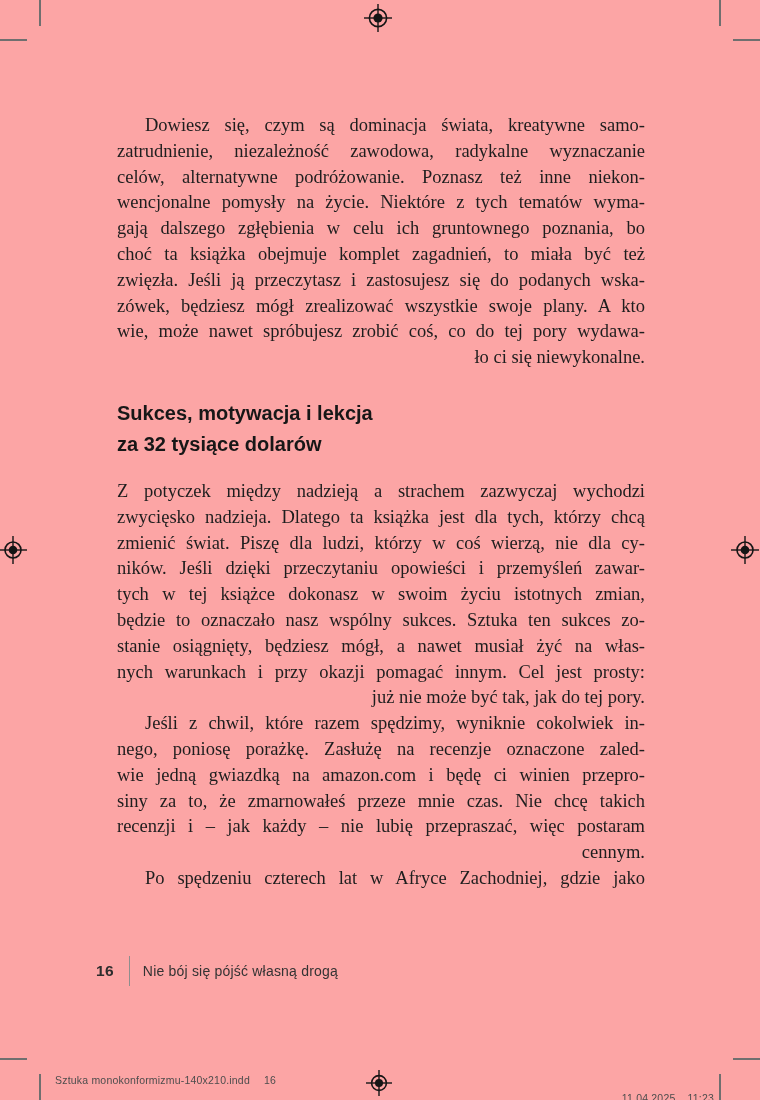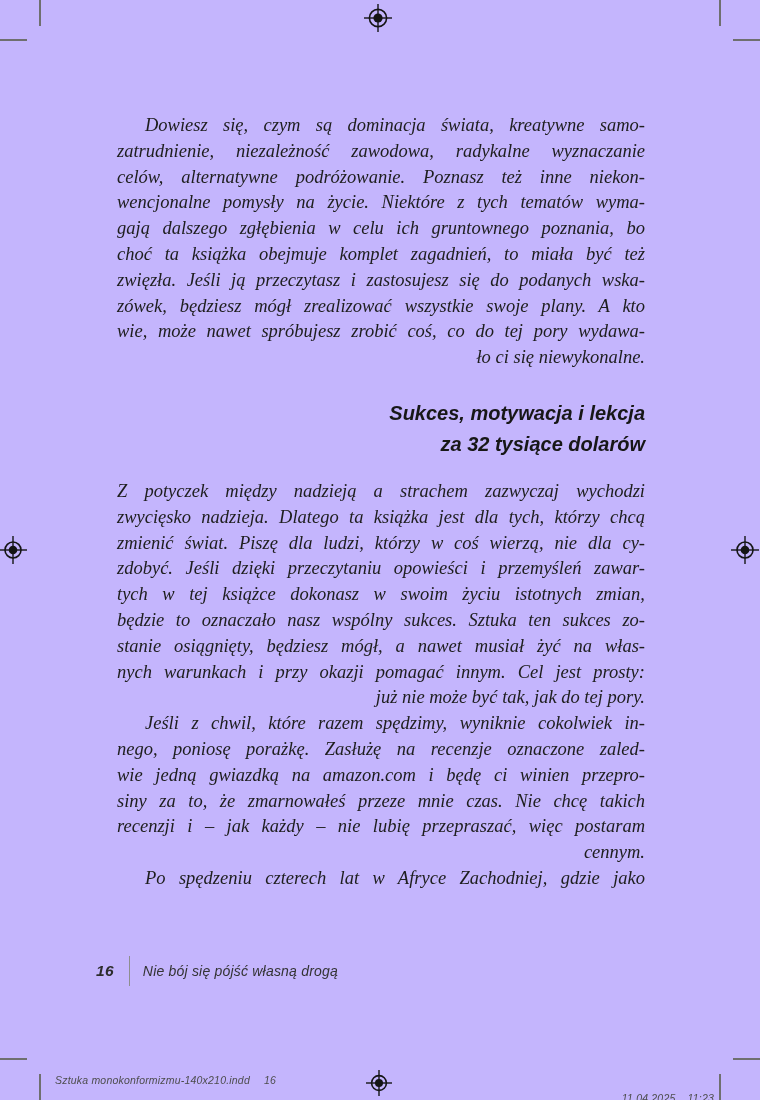--- a/index.html
+++ b/index.html
@@ -4,24 +4,23 @@
 <style>
   html, body {
     margin: 0;
     padding: 0;
     background: #ffffff;
   }
   .page {
     position: relative;
     width: 760px;
     height: 1100px;
-    background: #c4b5fd;
+    background: #fca5a5;
     overflow: hidden;
     font-family: "Liberation Sans", sans-serif;
-    font-style: italic;
   }
 
   
   .cropline {
     position: absolute;
     background: #6f6f6f;
   }
   .cropline.v { width: 2px; height: 26px; }
   .cropline.h { width: 27px; height: 2px; }
 
@@ -54,21 +53,21 @@
 
   .heading {
     text-align: center;
     font-family: "Liberation Sans", sans-serif;
     font-weight: bold;
     font-size: 20px;
     line-height: 31px;
     color: #171717;
     margin: 27px 0 19px 0;
   }
-  .heading .line { white-space: normal; text-align: right; }
+  .heading .line { white-space: normal; text-align: left; }
 
   
   .footer {
     position: absolute;
     left: 96px;
     top: 956px;
     display: flex;
     align-items: center;
     color: #2c2c2c;
   }
@@ -160,21 +159,21 @@
         <div class="line">ło ci się niewykonalne.</div>
       </div>
       <div class="heading">
         <div class="line">Sukces, motywacja i lekcja</div>
         <div class="line">za 32 tysiące dolarów</div>
       </div>
       <div class="paragraph">
         <div class="line just">Z potyczek między nadzieją a strachem zazwyczaj wychodzi</div>
         <div class="line just">zwycięsko nadzieja. Dlatego ta książka jest dla tych, którzy chcą</div>
         <div class="line just">zmienić świat. Piszę dla ludzi, którzy w coś wierzą, nie dla cy-</div>
-        <div class="line just">zdobyć. Jeśli dzięki przeczytaniu opowieści i przemyśleń zawar-</div>
+        <div class="line just">ników. Jeśli dzięki przeczytaniu opowieści i przemyśleń zawar-</div>
         <div class="line just">tych w tej książce dokonasz w swoim życiu istotnych zmian,</div>
         <div class="line just">będzie to oznaczało nasz wspólny sukces. Sztuka ten sukces zo-</div>
         <div class="line just">stanie osiągnięty, będziesz mógł, a nawet musiał żyć na włas-</div>
         <div class="line just">nych warunkach i przy okazji pomagać innym. Cel jest prosty:</div>
         <div class="line">już nie może być tak, jak do tej pory.</div>
       </div>
       <div class="paragraph">
         <div class="line just indent">Jeśli z chwil, które razem spędzimy, wyniknie cokolwiek in-</div>
         <div class="line just">nego, poniosę porażkę. Zasłużę na recenzje oznaczone zaled-</div>
         <div class="line just">wie jedną gwiazdką na amazon.com i będę ci winien przepro-</div>

